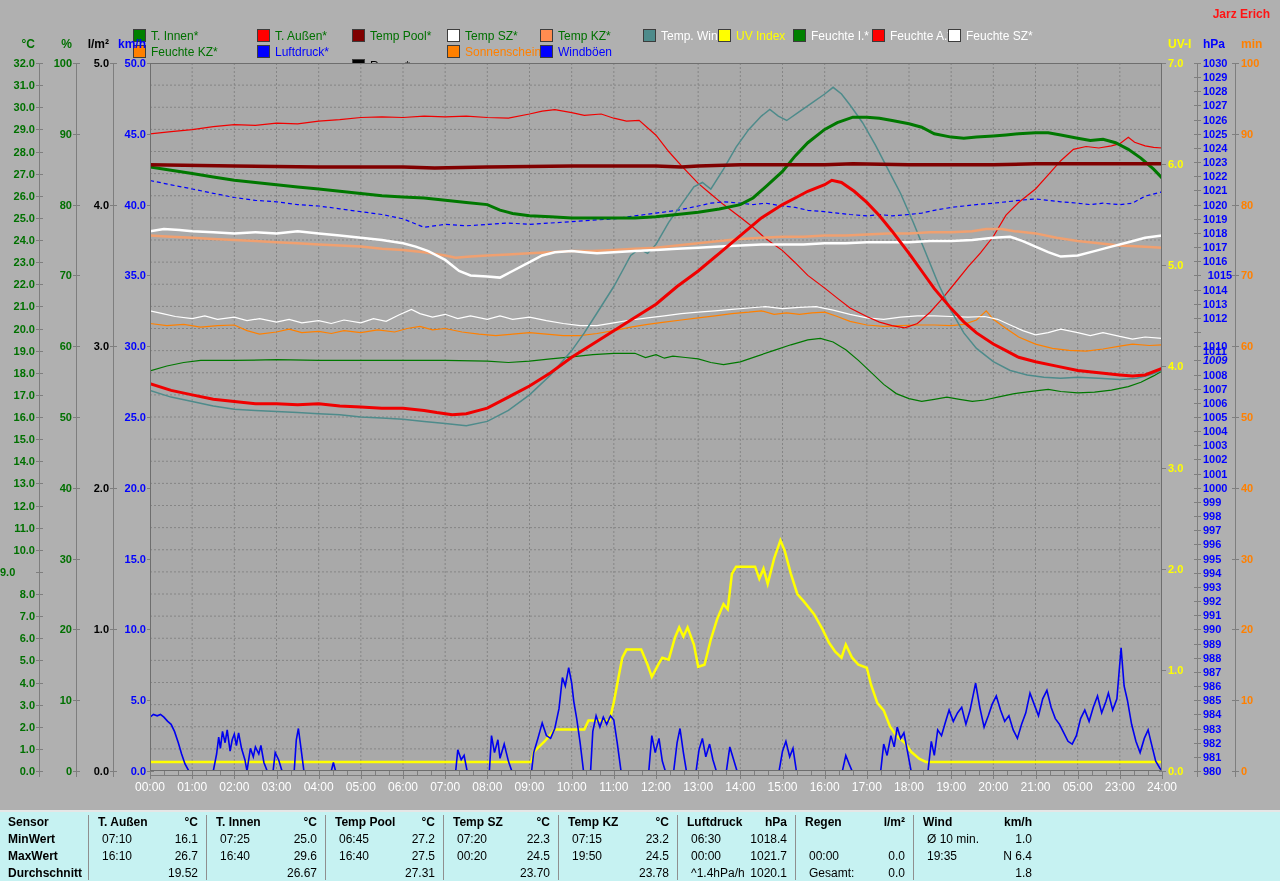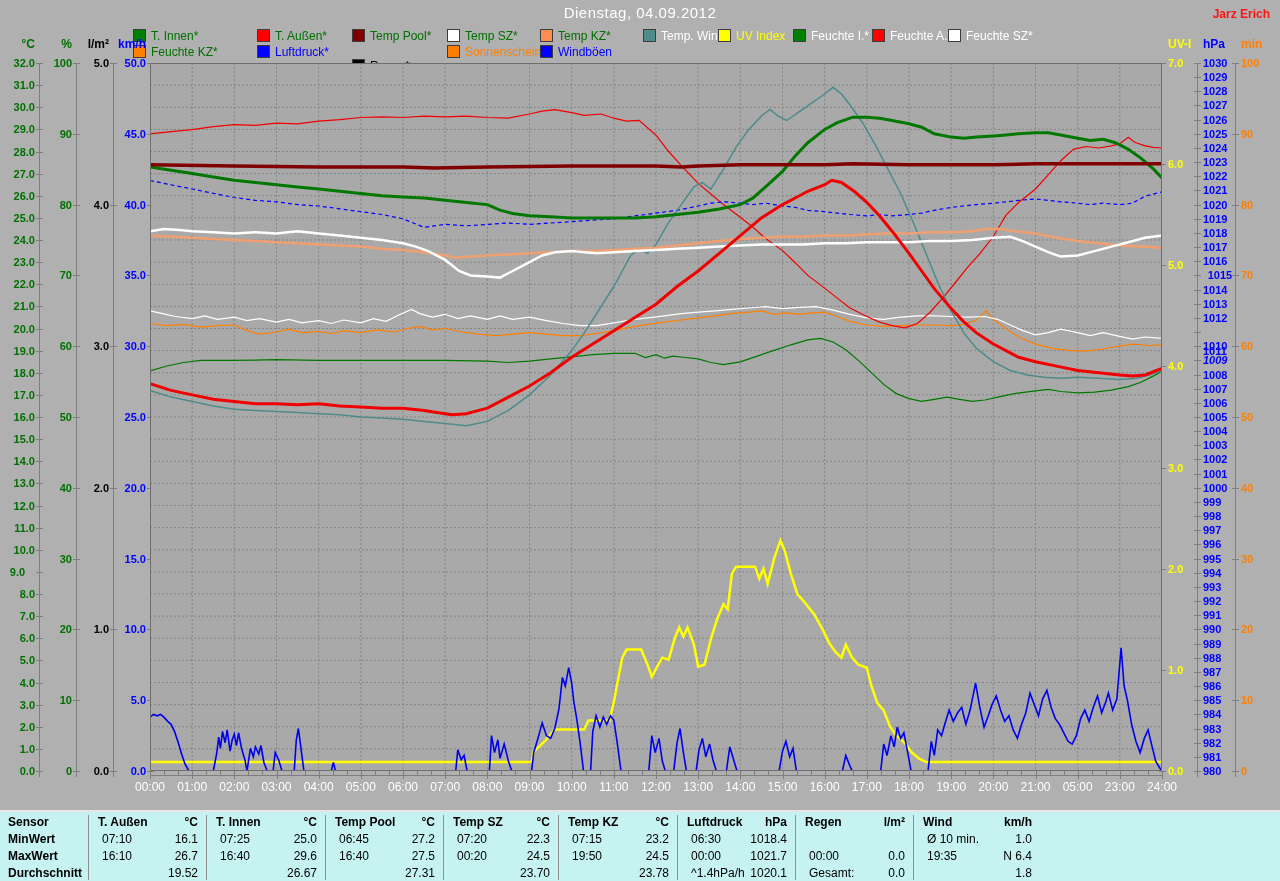--- a/index.html
+++ b/index.html
@@ -18,21 +18,20 @@
   #plotwrap{position:absolute;left:150px;top:63px;width:1012px;height:708px}
   #stats{position:absolute;left:0;top:810px;width:1280px;height:71px;background:#c6f2f2;
          border-top:2px solid #e6e6e6;font-size:12px;color:#000}
   .tcell{position:absolute;white-space:nowrap;line-height:15px}
   .tsep{position:absolute;top:3px;bottom:3px;width:1px;background:#8f8f8f}
 </style>
 </head>
 <body>
 
 <div id="app">
-  <div class="title">Dienstag, 04.09.2012</div>
   <div class="watermark">Jarz Erich</div>
   <div id="legend">
       <div class="leg" style="left: 133px; top: 29px;">
         <div class="sq" style="background: rgb(0, 128, 0);"></div>
         <div class="" style="color: rgb(0, 112, 0);">T. Innen*</div>
       </div>
       <div class="leg" style="left: 257px; top: 29px;">
         <div class="sq" style="background: rgb(255, 0, 0);"></div>
         <div class="" style="color: rgb(0, 112, 0);">T. Außen*</div>
       </div>
@@ -132,21 +131,21 @@
       <div class="axlbl" style="left: 0px; width: 35px; top: 455.25px; color: rgb(0, 112, 0); text-align: right;">14.0</div>
       <div class="tick" style="left: 36px; top: 483.375px; width: 7px;"></div>
       <div class="axlbl" style="left: 0px; width: 35px; top: 477.375px; color: rgb(0, 112, 0); text-align: right;">13.0</div>
       <div class="tick" style="left: 36px; top: 505.5px; width: 7px;"></div>
       <div class="axlbl" style="left: 0px; width: 35px; top: 499.5px; color: rgb(0, 112, 0); text-align: right;">12.0</div>
       <div class="tick" style="left: 36px; top: 527.625px; width: 7px;"></div>
       <div class="axlbl" style="left: 0px; width: 35px; top: 521.625px; color: rgb(0, 112, 0); text-align: right;">11.0</div>
       <div class="tick" style="left: 36px; top: 549.75px; width: 7px;"></div>
       <div class="axlbl" style="left: 0px; width: 35px; top: 543.75px; color: rgb(0, 112, 0); text-align: right;">10.0</div>
       <div class="tick" style="left: 36px; top: 571.875px; width: 7px;"></div>
-      <div class="axlbl" style="left: 0px; width: 35px; top: 565.875px; color: rgb(0, 112, 0); text-align: center;">9.0</div>
+      <div class="axlbl" style="left: 0px; width: 35px; top: 565.875px; color: rgb(0, 112, 0); text-align: left;">9.0</div>
       <div class="tick" style="left: 36px; top: 594px; width: 7px;"></div>
       <div class="axlbl" style="left: 0px; width: 35px; top: 588px; color: rgb(0, 112, 0); text-align: right;">8.0</div>
       <div class="tick" style="left: 36px; top: 616.125px; width: 7px;"></div>
       <div class="axlbl" style="left: 0px; width: 35px; top: 610.125px; color: rgb(0, 112, 0); text-align: right;">7.0</div>
       <div class="tick" style="left: 36px; top: 638.25px; width: 7px;"></div>
       <div class="axlbl" style="left: 0px; width: 35px; top: 632.25px; color: rgb(0, 112, 0); text-align: right;">6.0</div>
       <div class="tick" style="left: 36px; top: 660.375px; width: 7px;"></div>
       <div class="axlbl" style="left: 0px; width: 35px; top: 654.375px; color: rgb(0, 112, 0); text-align: right;">5.0</div>
       <div class="tick" style="left: 36px; top: 682.5px; width: 7px;"></div>
       <div class="axlbl" style="left: 0px; width: 35px; top: 676.5px; color: rgb(0, 112, 0); text-align: right;">4.0</div>

